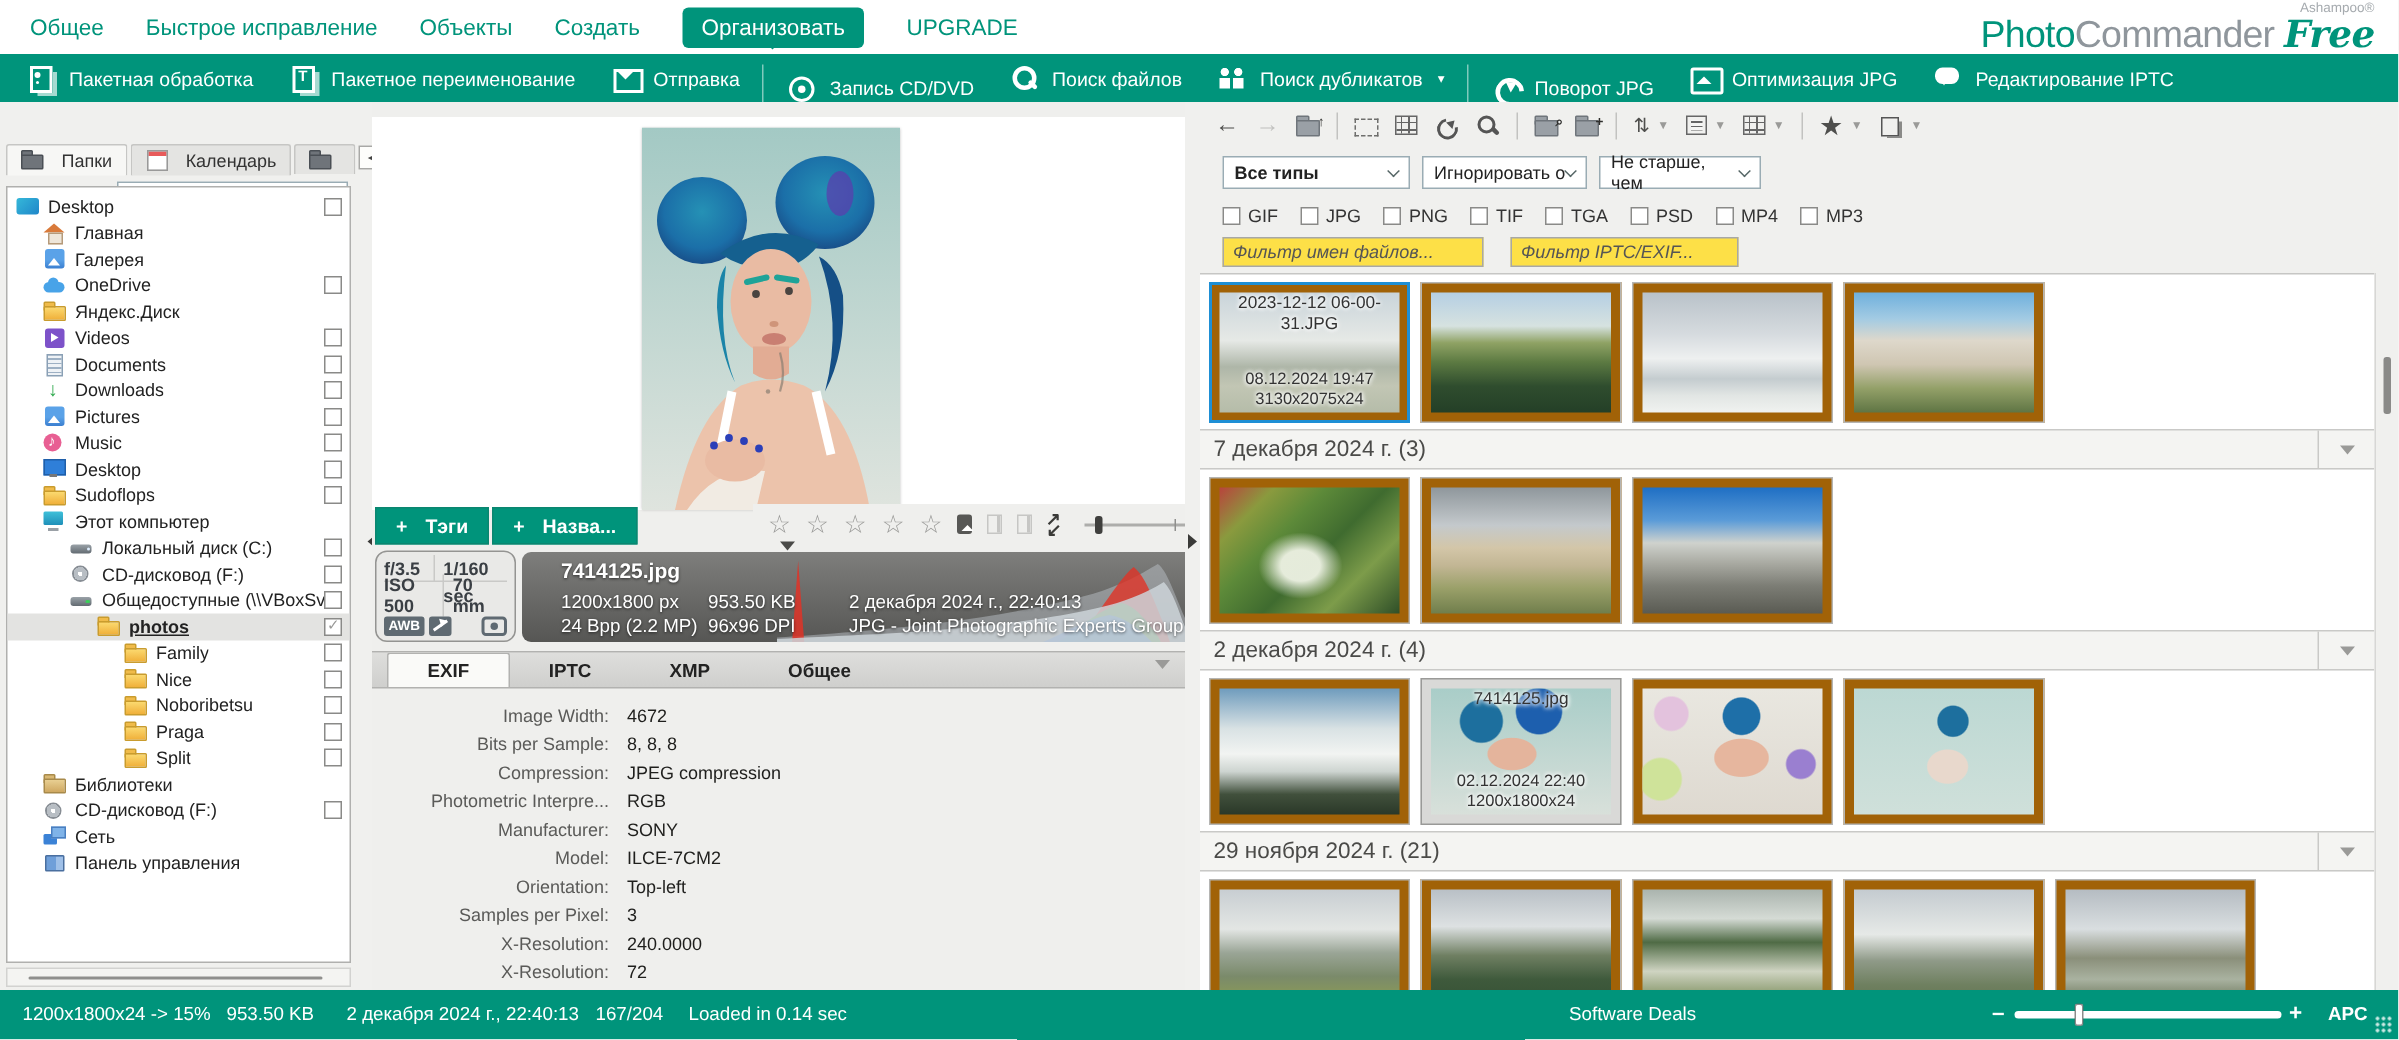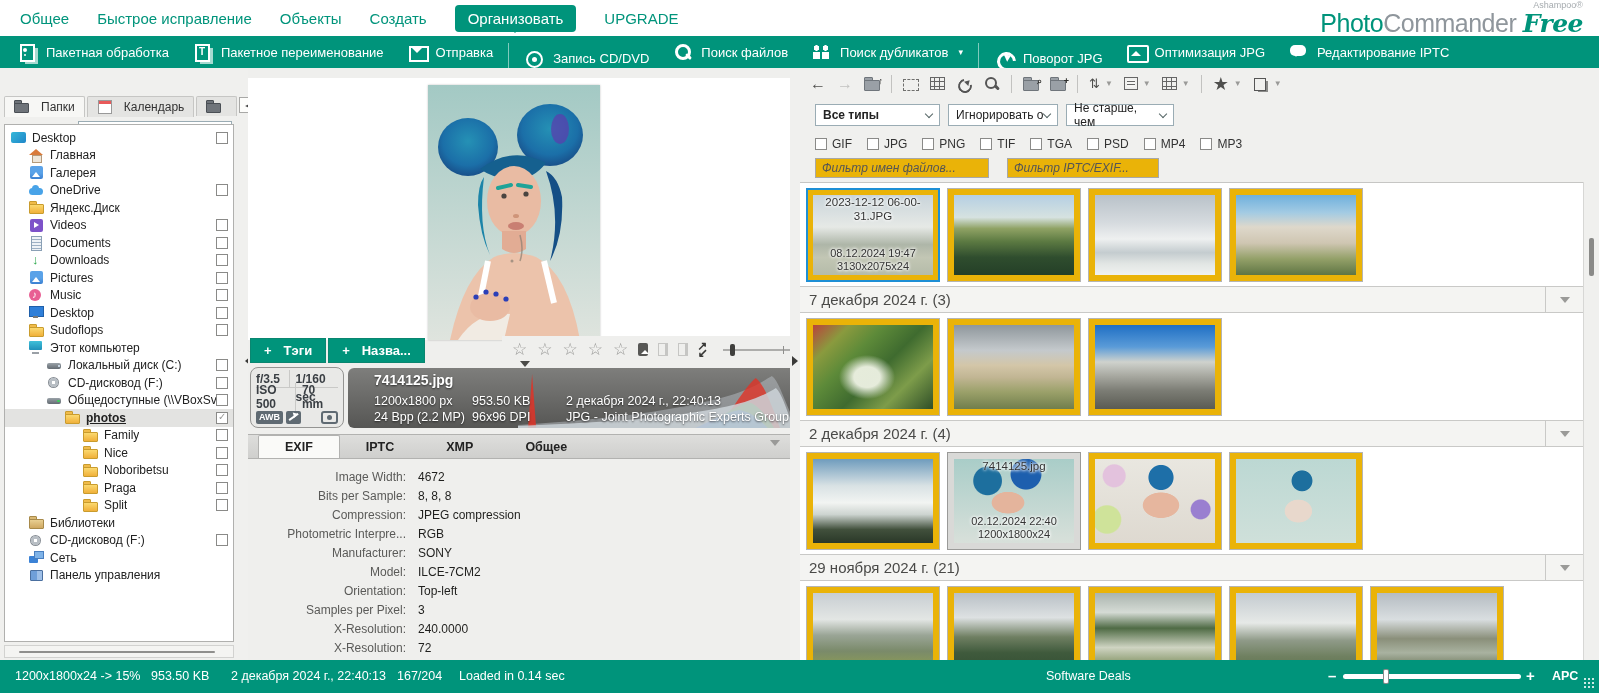--- a/index.html
+++ b/index.html
@@ -176,30 +176,30 @@
 
   .rfilter1{position:absolute;top:36px;left:0;right:0;height:24px;display:flex;gap:8px;padding-left:15px;}
   .rsel{height:22px;border:1px solid #9aacb4;background:#fff;display:flex;align-items:center;justify-content:space-between;padding:0 7px;font-size:12px;color:#222;cursor:pointer;}
   .rsel-type{width:125px;font-weight:bold;}
   .rsel-ign{width:110px;}
   .rsel-age{width:108px;}
   .rfilter2{position:absolute;top:66px;left:0;right:0;height:20px;display:flex;gap:15px;padding-left:15px;align-items:center;font-size:12px;color:#333;}
   .fmt{display:flex;align-items:center;gap:5px;cursor:pointer;}
   .fmt .box{width:12px;height:12px;border:1px solid #8a8a88;background:#fff;}
   .rfilter3{position:absolute;top:90px;left:0;right:0;height:22px;display:flex;gap:18px;padding-left:15px;}
-  .rinput{width:174px;height:20px;border:1px solid #a8a8a6;background:#eab308;font-size:12px;font-style:italic;color:#555;padding:0 6px;font-family:"Liberation Sans",sans-serif;}
+  .rinput{width:174px;height:20px;border:1px solid #a8a8a6;background:#fde047;font-size:12px;font-style:italic;color:#555;padding:0 6px;font-family:"Liberation Sans",sans-serif;}
   .rinput::placeholder{color:#555;font-style:italic;}
   .rinput.w2{width:152px;}
 
   .thumbarea{position:absolute;left:0;right:16px;top:114px;bottom:0;background:#fff;border-top:1px solid #c6c6c4;overflow:hidden;}
   .vscroll{position:absolute;right:0;top:114px;bottom:0;width:16px;background:#f0f0ee;border-left:1px solid #d7d7d5;}
   .vthumb{position:absolute;top:56px;left:5px;width:5px;height:38px;background:#8a8a88;border-radius:2px;cursor:pointer;}
 
   .trowthumbs{display:flex;gap:7px;padding:5px 0 4px 6px;}
-  .thumb{background:#eab308;border:1px solid #b5b5b3;padding:6px;cursor:pointer;flex:0 0 auto;}
+  .thumb{background:#a16207;border:1px solid #b5b5b3;padding:6px;cursor:pointer;flex:0 0 auto;}
   .thumb.sel-blue{border:2px solid #1e8fd5;padding:5px;}
   .thumb.sel-cur{background:#d9d9d7;border-color:#9a9a98;}
   .art{width:120px;height:80px;position:relative;overflow:hidden;}
   .r2 .art,.r3 .art{height:84px;}
   .r4 .art{height:88px;}
   .ovl-top{position:absolute;top:1px;left:0;right:0;text-align:center;font-size:11.5px;color:#333;font-weight:500;line-height:1.2;text-shadow:0 0 3px #fff,0 0 3px #fff,0 0 4px #fff;z-index:2;}
   .ovl-bot{position:absolute;bottom:1px;left:0;right:0;text-align:center;font-size:11px;color:#333;line-height:1.25;text-shadow:0 0 3px #fff,0 0 3px #fff,0 0 4px #fff;z-index:2;}
   .ghead{height:27px;border-top:1px solid #c9c9c7;border-bottom:1px solid #c9c9c7;background:#f4f4f2;display:flex;align-items:center;padding-left:9px;font-size:15px;color:#4a4a48;position:relative;}
   .gbtn{position:absolute;right:0;top:0;bottom:0;width:38px;border-left:1px solid #c9c9c7;display:flex;align-items:center;justify-content:center;cursor:pointer;}
   .gbtn::after{content:"";border:5px solid transparent;border-top:6px solid #9a9a98;margin-top:5px;}

